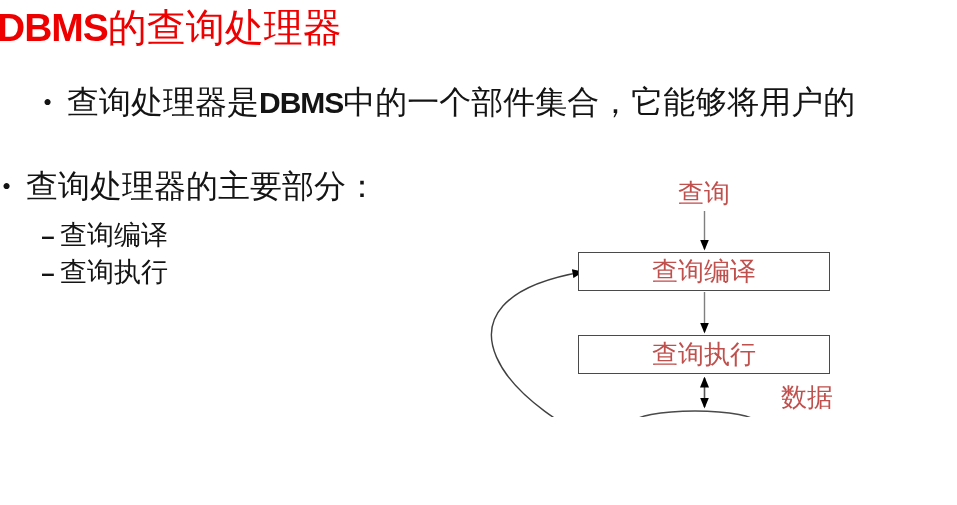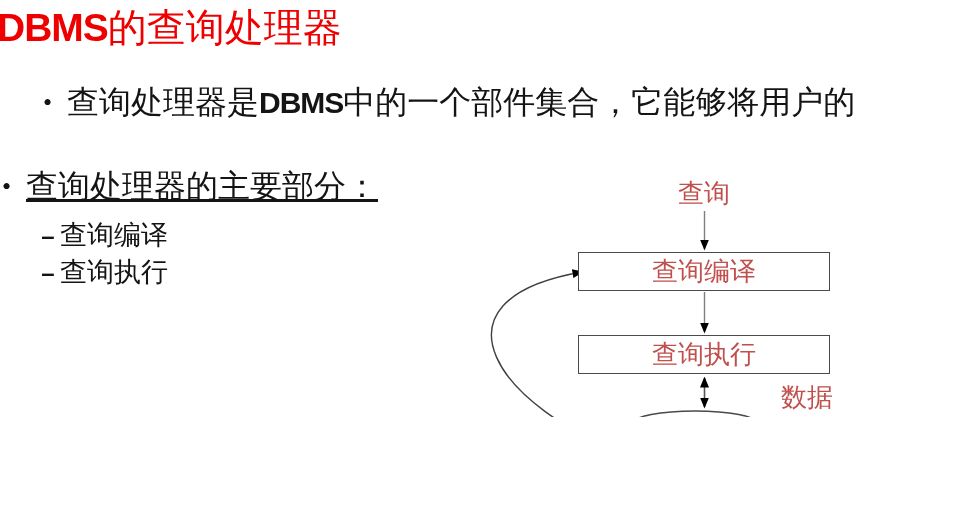--- a/index.html
+++ b/index.html
@@ -45,21 +45,21 @@
 
   <div class="abs title">
     <span class="latin">DBMS</span><span>的查询处理器</span>
   </div>
 
   <div class="abs b-line" style="left:2px;top:84px;margin-left:41px;">
     <span class="marker">•</span><span>查询处理器是</span><span class="latin">DBMS</span><span>中的一个部件集合，它能够将用户的</span>
   </div>
 
 
-  <div class="abs b-line" style="left:2px;top:168px;text-decoration:underline;">
+  <div class="abs b-line" style="left:2px;top:168px;">
     <span class="marker">•</span><span>查询处理器的主要部分：</span>
   </div>
 
   <div class="abs sub-line" style="left:36px;top:221px;">
     <span class="dash">–</span><span>查询编译</span>
   </div>
   <div class="abs sub-line" style="left:36px;top:258px;">
     <span class="dash">–</span><span>查询执行</span>
   </div>
 

